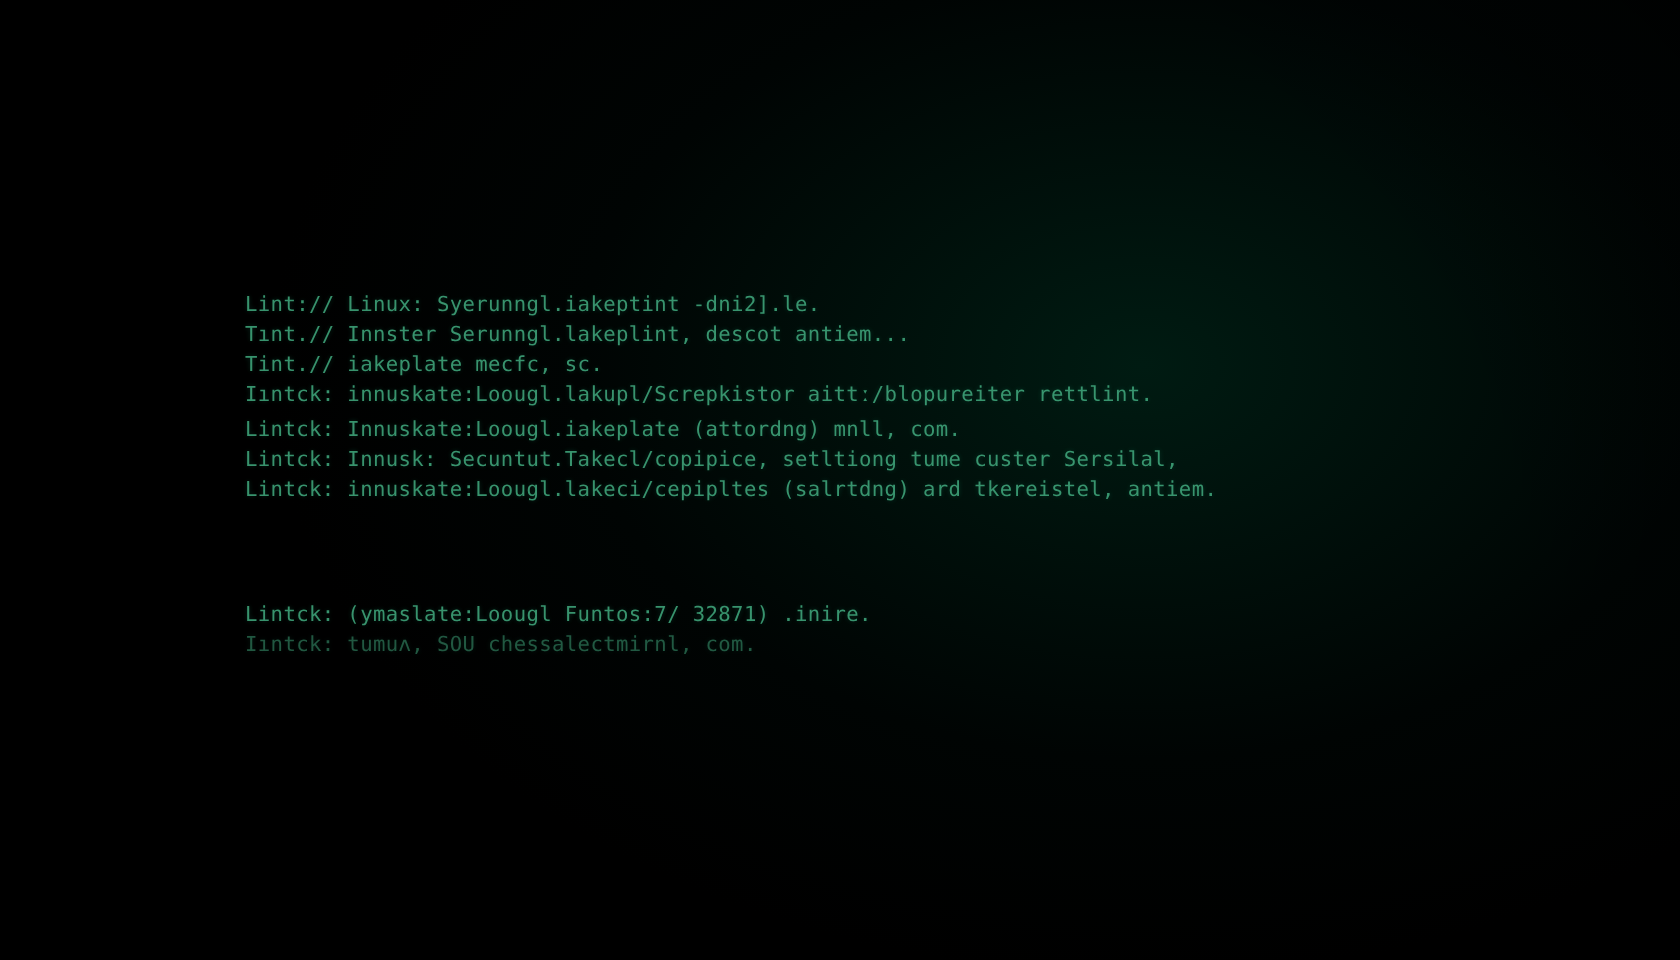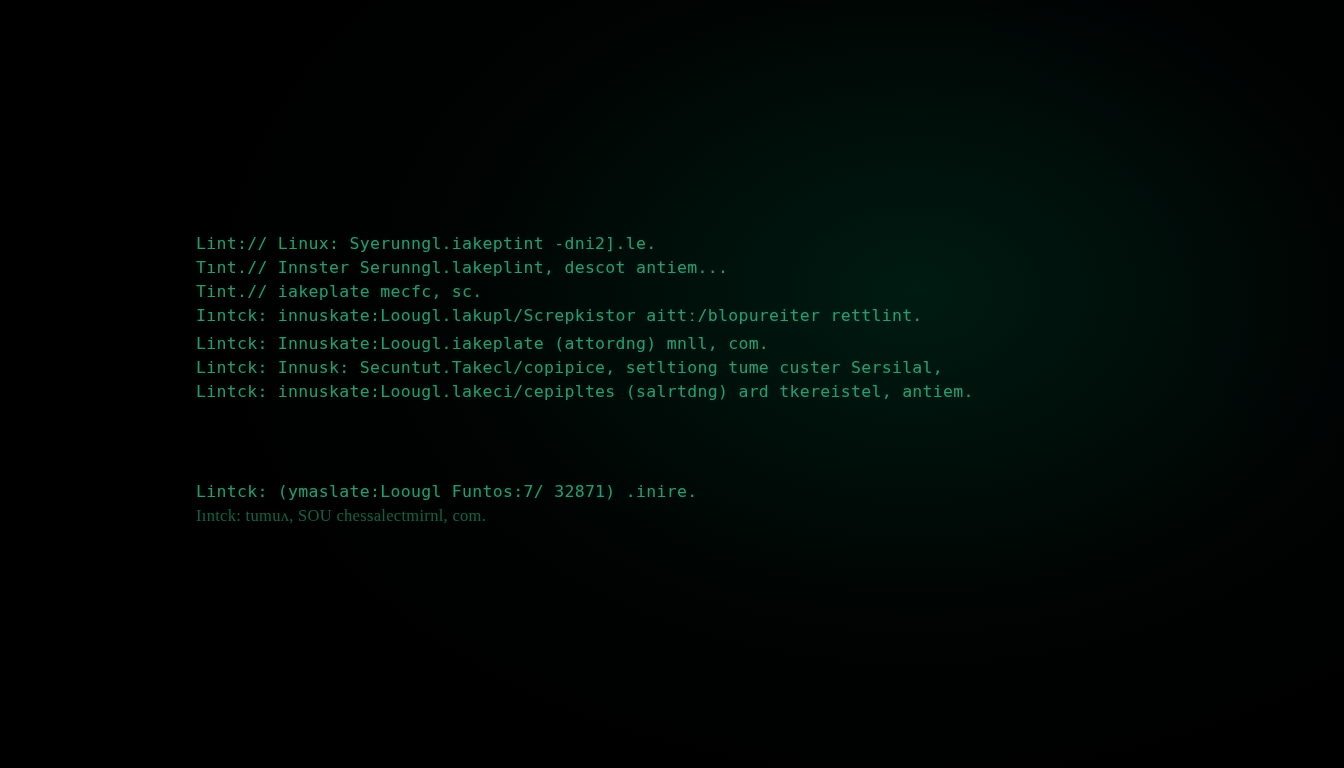--- a/index.html
+++ b/index.html
@@ -38,21 +38,21 @@
       width: 1100px;
       color: #3da077;
       font-size: 16.5px;
       line-height: 24px;
       letter-spacing: 0.3px;
       text-shadow: 0 0 4px rgba(37,140,100,0.35);
       z-index: 1;
       margin-left: 48px;
     }
     .line { white-space: pre; opacity: 0.92; }
-    .line.dim { opacity: 0.55; font-family: Liberation Serif, serif; }
+    .line.dim { opacity: 0.55; }
     .gap-small { height: 4px; }
     .gap-large { height: 76px; }
   </style>
 </head>
 <body>
 
 <div class="terminal">
   <div class="line">Lint:// Linux: Syerunngl.iakeptint -dni2].le.</div>
   <div class="line">Tınt.// Innster Serunngl.lakeplint, descot antiem...</div>
   <div class="line">Tint.// iakeplate mecfc, sc.</div>

